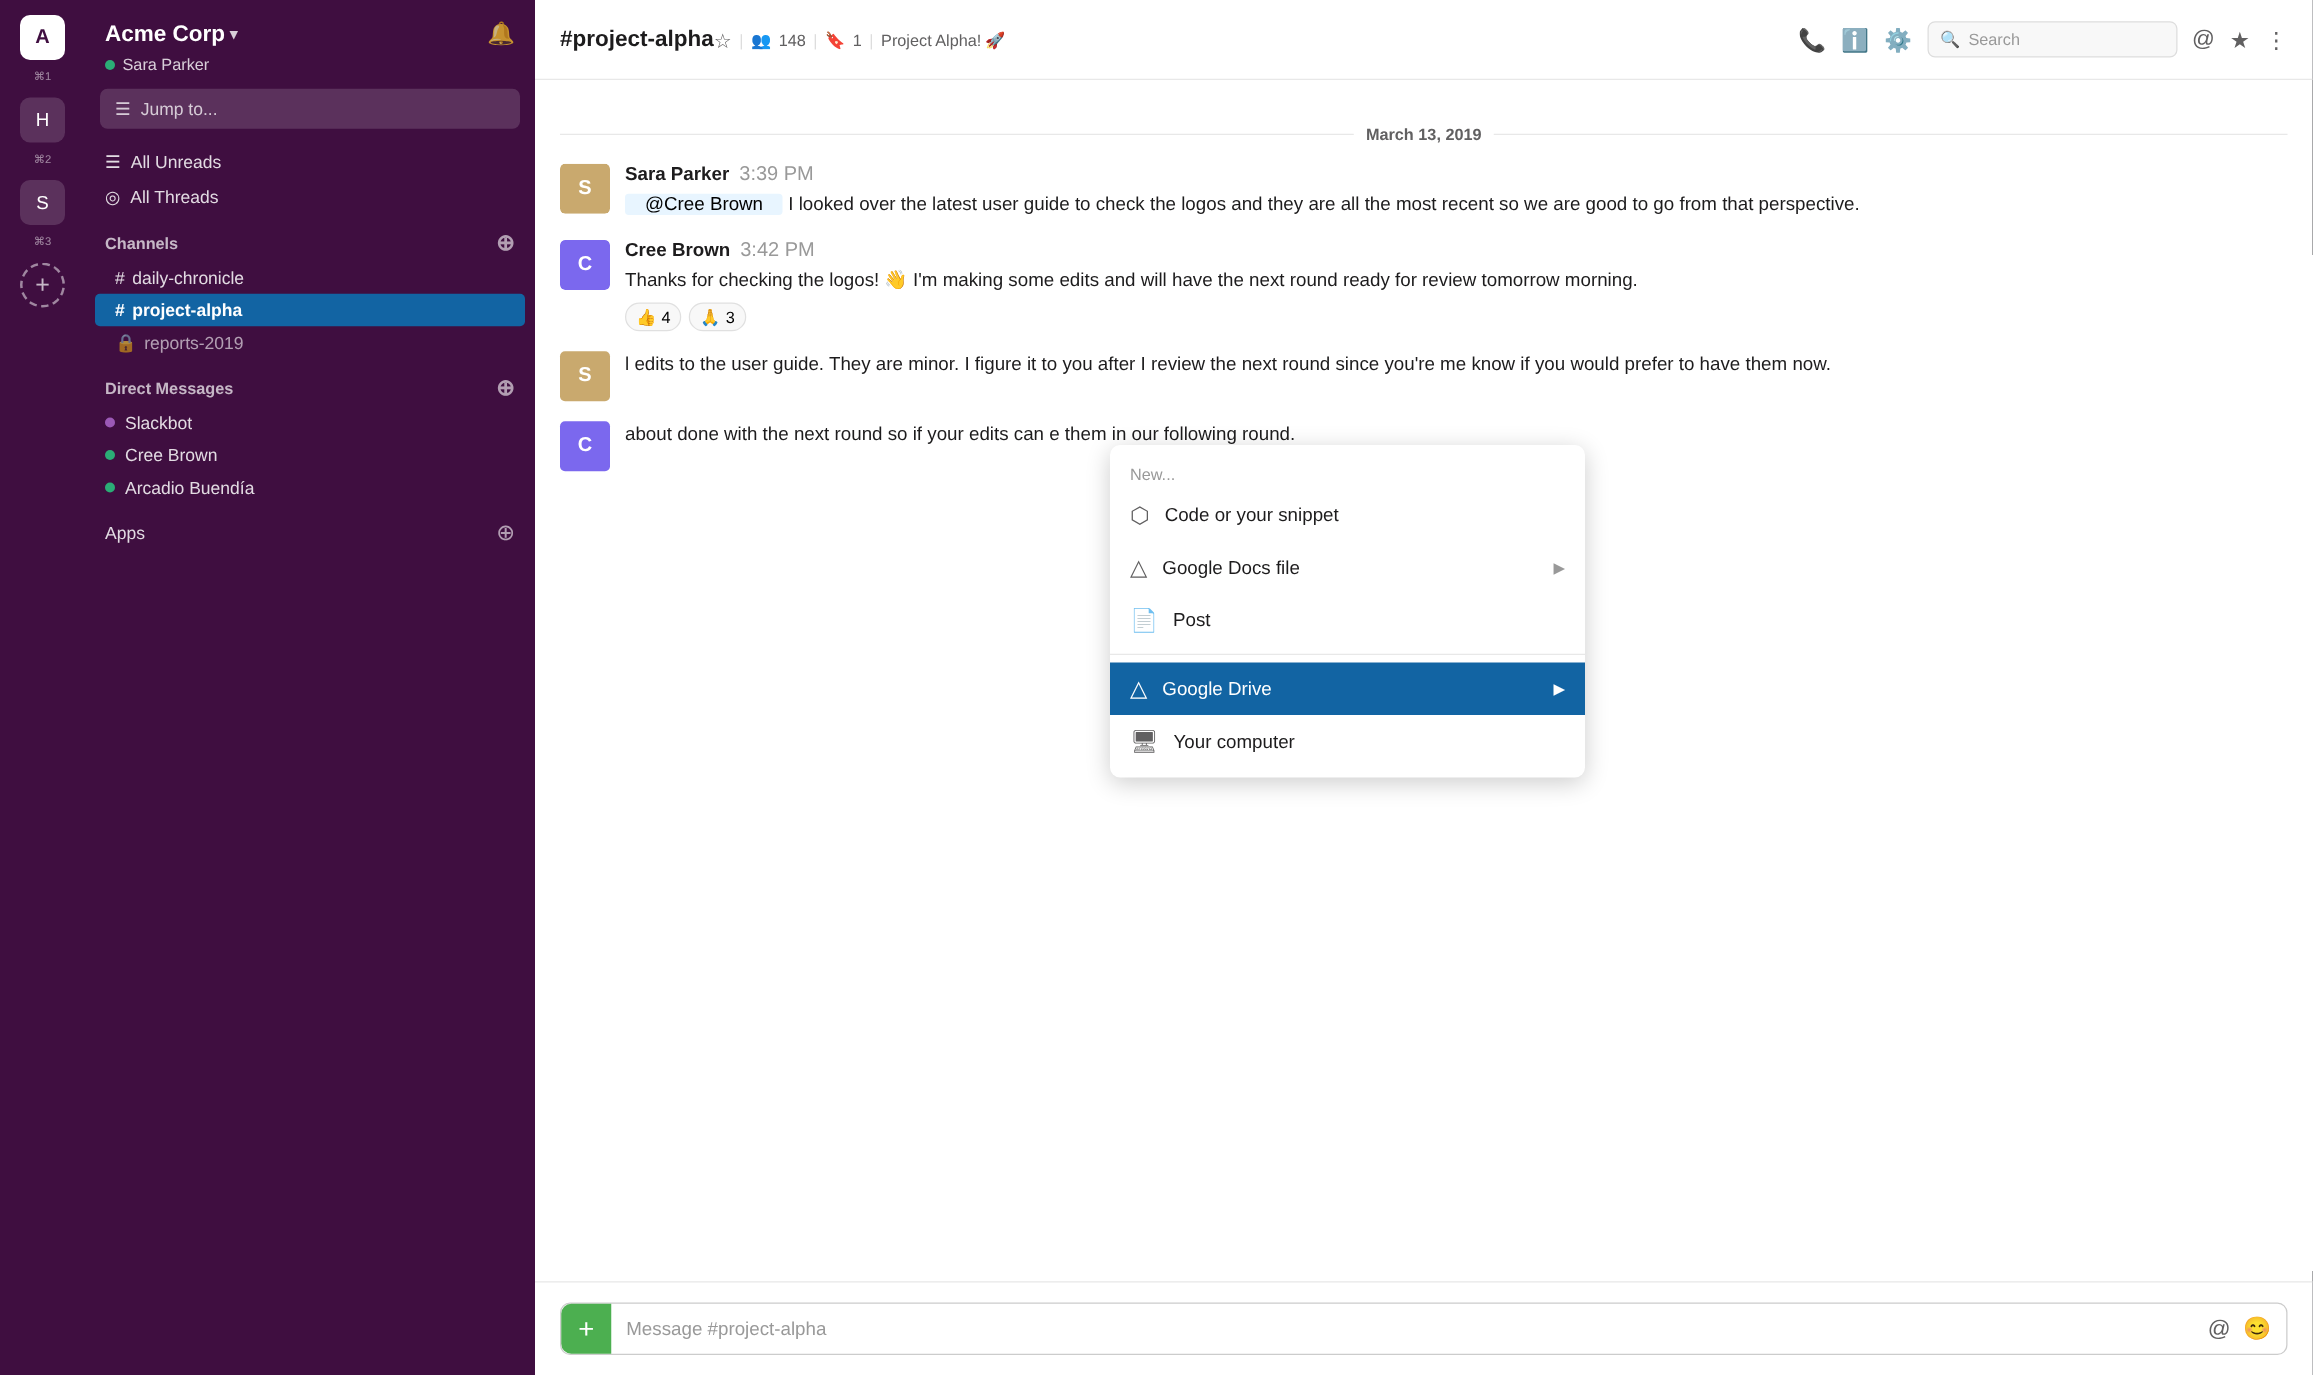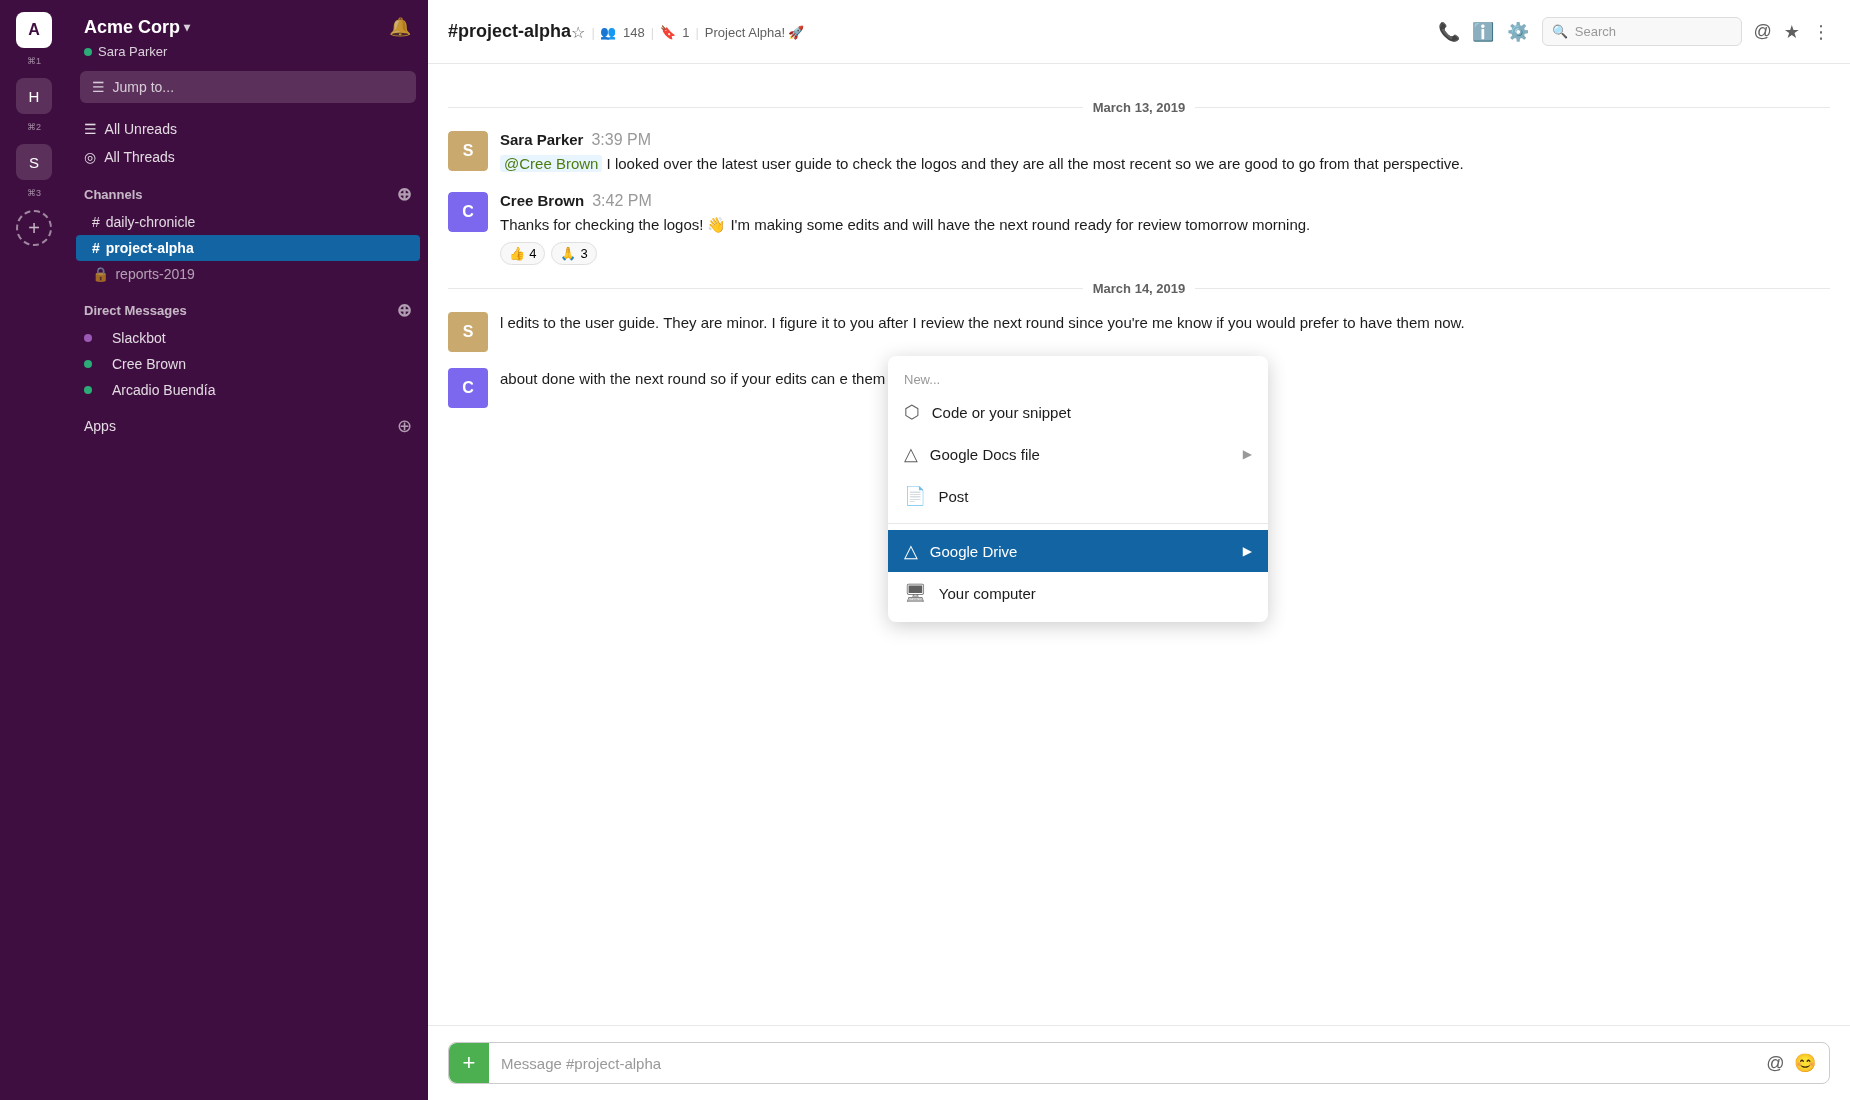--- a/index.html
+++ b/index.html
@@ -81,21 +81,21 @@
     }
     .sidebar-section-add { font-size: 18px; cursor: pointer; color: rgba(255,255,255,0.6); }
     .channel-item {
       display: flex; align-items: center; gap: 6px;
       padding: 5px 16px; font-size: 14px; color: rgba(255,255,255,0.85);
       cursor: pointer; border-radius: 4px; margin: 0 8px;
     }
     .channel-item.active { background: #1264a3; color: #fff; font-weight: 600; }
     .channel-item.locked { color: rgba(255,255,255,0.6); }
     .dm-item {
-      display: flex; align-items: center; gap: 20px;
+      display: flex; align-items: center; gap: 8px;
       padding: 5px 16px; font-size: 14px; color: rgba(255,255,255,0.85);
       cursor: pointer;
     }
     .dm-dot { width: 8px; height: 8px; border-radius: 50%; }
     .dm-dot.green { background: #2bac76; }
     .dm-dot.purple { background: #9b59b6; }
     .apps-section {
       display: flex; align-items: center; justify-content: space-between;
       padding: 12px 16px 4px 16px; font-size: 14px; color: rgba(255,255,255,0.85);
       cursor: pointer;
@@ -142,21 +142,21 @@
       content: ''; flex: 1; height: 1px; background: #e8e8e8;
     }
     .message-group { display: flex; gap: 12px; margin-bottom: 16px; }
     .avatar { width: 40px; height: 40px; border-radius: 4px; flex-shrink: 0; overflow: hidden; }
     .avatar-placeholder { width: 40px; height: 40px; border-radius: 4px; flex-shrink: 0; display: flex; align-items: center; justify-content: center; font-weight: 700; color: #fff; font-size: 16px; }
     .message-content { flex: 1; }
     .message-header { display: flex; align-items: baseline; gap: 8px; margin-bottom: 4px; }
     .message-sender { font-weight: 700; font-size: 15px; color: #1d1c1d; cursor: pointer; }
     .message-time { font-size: 16px; color: #999; }
     .message-text { font-size: 15px; color: #1d1c1d; line-height: 1.5; }
-    .message-mention { color: #4d7c0f; background: #e8f5ff; border-radius: 3px; padding: 0 4px; cursor: pointer; }
+    .message-mention { color: #000000; background: #e8f5ff; border-radius: 3px; padding: 0 16px; cursor: pointer; }
     .reactions { display: flex; gap: 6px; margin-top: 6px; }
     .reaction { display: flex; align-items: center; gap: 4px; background: #f8f8f8; border: 1px solid #e0e0e0; border-radius: 12px; padding: 3px 8px; font-size: 13px; cursor: pointer; }
 
     
     .message-input-area {
       padding: 16px 20px;
       border-top: 1px solid #e8e8e8;
       background: #fff;
     }
     .message-input-box {
@@ -355,23 +355,20 @@
             <span>4</span>
           </div>
           <div class="reaction">
             <span>🙏</span>
             <span>3</span>
           </div>
         </div>
       </div>
     </div>
 
-    <div class="date-divider">
-      <span>March 14, 2019</span>
-    </div>
 
     <div class="message-group">
       <div class="avatar-placeholder" style="background:#c9a96e;">S</div>
       <div class="message-content">
         <div class="message-text">l edits to the user guide. They are minor. I figure it to you after I review the next round since you're me know if you would prefer to have them now.</div>
       </div>
     </div>
 
     <div class="message-group" style="margin-top:12px;">
       <div class="avatar-placeholder" style="background:#7b68ee;">C</div>

